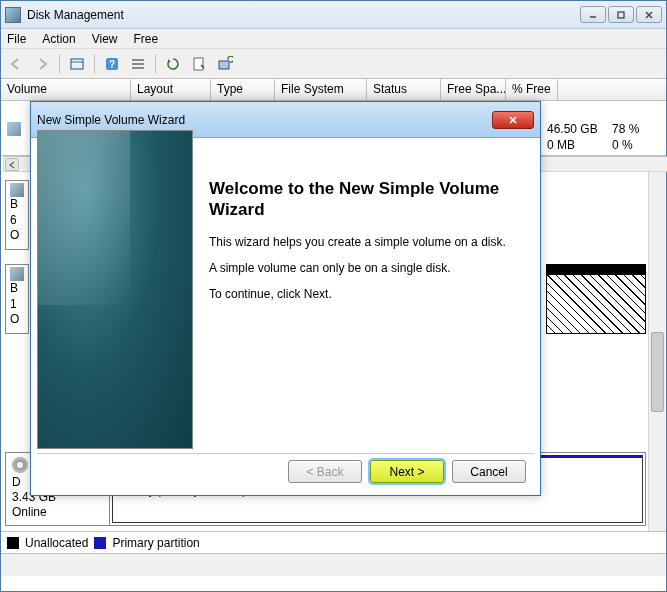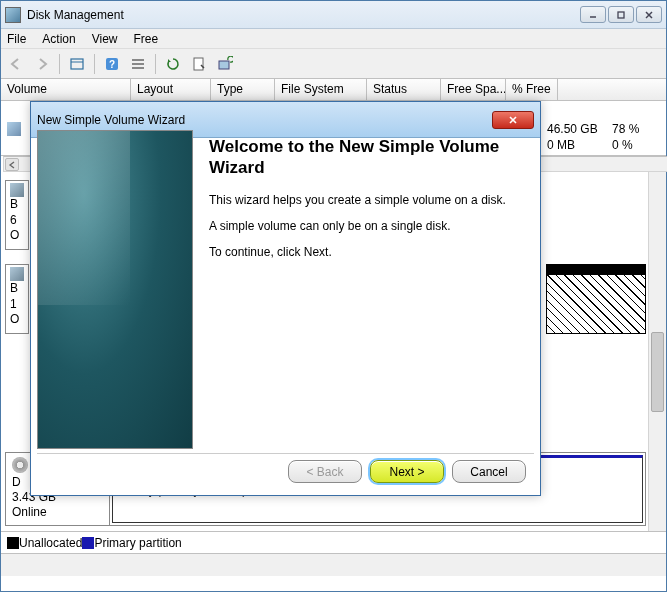--- a/index.html
+++ b/index.html
@@ -135,21 +135,21 @@
   }
 
   .v-scroll {
     position:absolute; right:0; top:0; bottom:0; width:18px;
     background:#f0f0f0; border-left:1px solid #d4d4d4;
   }
   .v-scroll .thumb{position:absolute;left:2px;right:2px;top:160px;height:80px;background:#cdcdcd;border:1px solid #aaa;border-radius:2px;}
 
   .legend {
     height: 22px;
-    display: flex; align-items: center; 
+    display: flex; align-items: center; gap: 6px;
     padding: 0 6px; font-size: 12px;
     border-bottom: 1px solid #c0c0c0;
     background: #fff;
   }
   .legend-sw { width: 12px; height: 12px; }
 
   
   .dialog {
     position: absolute;
     left: 29px; top: 100px;
@@ -180,38 +180,38 @@
     background: radial-gradient(ellipse at 30% 20%, #4b8f99 0%, #1e5660 50%, #113d45 100%);
     border: 1px solid #888;
     position: relative;
   }
   .wizard-banner::after{
     content:""; position:absolute; left:0; top:0; width:60%; height:55%;
     background: linear-gradient(130deg, rgba(255,255,255,.28), rgba(255,255,255,0));
     border-top-left-radius: 0;
   }
   .wizard-content {
-    flex:1; padding: 6px 12px 6px 16px;
+    flex:1; padding: 6px 12px 6px 16px; margin-top: 42px;
   }
   .wizard-content h1 {
     font-size: 17px; font-weight: bold; line-height: 1.25;
     margin-bottom: 14px; font-family: Tahoma, "Segoe UI", sans-serif;
   }
   .wizard-content p { font-size: 12px; margin-bottom: 12px; }
 
   .dialog-buttons {
     position:absolute; left:6px; right:6px; bottom:6px; height:36px;
     border-top: 1px solid #ccc;
     display:flex; justify-content:flex-end; align-items:center; gap:8px;
     padding: 0 8px;
   }
   .btn {
     min-width: 74px; height: 23px;
     border: 1px solid #8a8a8a;
-    border-radius: 8px;
+    border-radius: 3px;
     background: linear-gradient(#f8f8f8,#e4e4e4);
     font-size: 12px;
     display:flex;align-items:center;justify-content:center;
     box-shadow: inset 0 1px 0 #fff;
   }
   .btn.disabled { color: #9a9a9a; }
   .btn.primary {
     background: linear-gradient(#f5ff70,#d6e82a);
     border-color: #7a9a10;
     box-shadow: 0 0 0 2px #7cc6ff, inset 0 1px 0 #fff;

